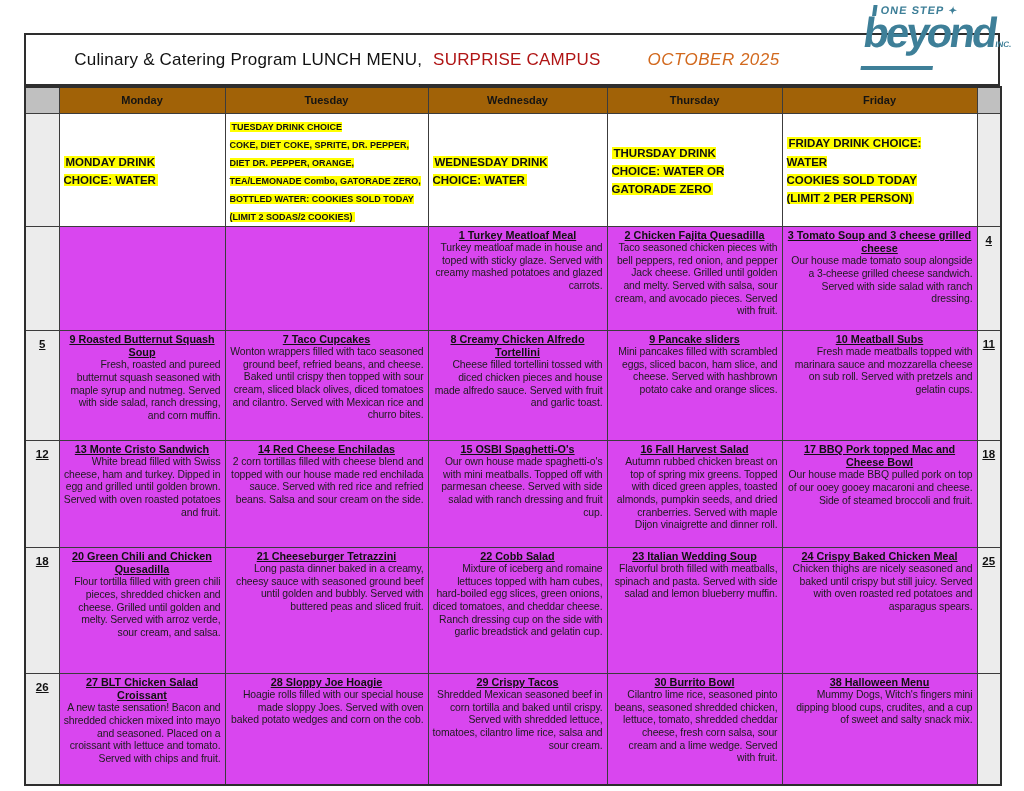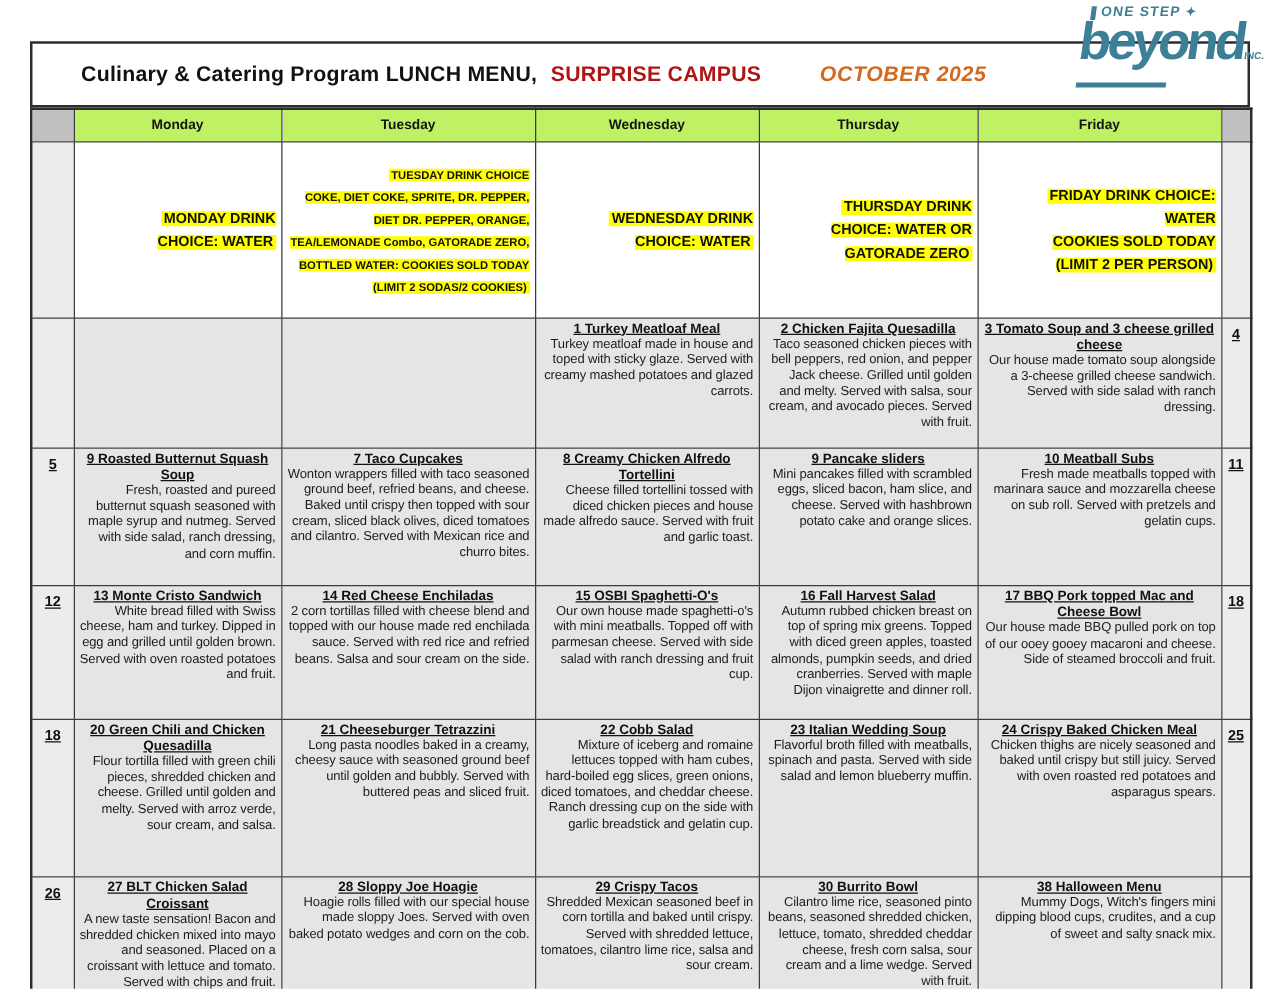--- a/index.html
+++ b/index.html
@@ -6,49 +6,49 @@
   body { background:#ffffff; font-family:"Liberation Sans", sans-serif; }
   .page { position:relative; width:1024px; height:791px; background:#ffffff; overflow:hidden; }
 
   
   .title-band {
     position:absolute; left:24px; top:33px; width:976px; height:53px;
     border:2px solid #2e2e2e;
     display:flex; align-items:center; justify-content:center;
     padding-right:170px;
   }
-  .title-text { font-size:17px; font-weight:bold; color:#111; letter-spacing:0.2px; white-space:nowrap;text-align:right; }
+  .title-text { font-size:17px; font-weight:normal; color:#111; letter-spacing:0.2px; white-space:nowrap;text-align:right; }
   .title-campus { color:#b01515; margin-left:6px; }
   .title-month { color:#d2691e; font-style:italic; margin-left:42px; letter-spacing:0.5px; }
 
   
   .logo { position:absolute; top:5px; right:12px; color:#3e7f98; transform:skewX(-8deg); z-index:5; text-align:left; }
   .logo-top { font-size:11px; font-weight:bold; letter-spacing:1px; border-left:4px solid #3e7f98; padding-left:4px; line-height:11px; margin-left:6px; }
   .sparkle { font-size:10px; margin-left:4px; }
   .logo-main { font-size:42px; font-weight:bold; letter-spacing:-3px; line-height:40px; margin-top:-3px; }
   .logo-inc { font-size:8px; font-weight:bold; letter-spacing:0; margin-left:2px; }
   .logo-underline { width:72px; height:4px; background:#3e7f98; margin-top:1px; margin-left:2px; }
 
   
   table.menu-table {
     position:absolute; left:24px; top:86px; width:976px;
     border-collapse:collapse; table-layout:fixed;
     border:2px solid #2e2e2e;
   }
   td, th { border:1px solid #3c3c3c; overflow:hidden; }
-  th.day-header { background:#bef264; font-size:11px; font-weight:bold; color:#141414; height:26px; text-align:center; }
+  th.day-header { background:#a16207; font-size:11px; font-weight:bold; color:#141414; height:26px; text-align:center; }
   th.corner { background:#c0c0c0; }
   td.edge-cell { background:#ececec; vertical-align:top; text-align:center; padding-top:3px; }
   .edge-date { font-size:11.5px; font-weight:bold; text-decoration:underline; color:#111; }
 
-  td.drink-cell { height:80px; vertical-align:middle; text-align:right; padding:16px 4px; }
+  td.drink-cell { height:80px; vertical-align:middle; text-align:left; padding:2px 4px; }
   .hl { background:#ffff00; color:#111; font-weight:bold; font-size:11.5px; line-height:1.4; white-space:pre-line; padding:0 2px; }
   .hl.small { font-size:9px; line-height:1.45; }
 
-  td.menu-cell { background:#e5e5e5; vertical-align:top; text-align:center; padding:2px 4px 2px 4px; }
+  td.menu-cell { background:#d946ef; vertical-align:top; text-align:center; padding:2px 4px 2px 4px; }
   .item-title { font-size:10.8px; font-weight:bold; text-decoration:underline; color:#111; line-height:1.22; }
   .item-desc { font-size:10.4px; color:#1c1c1c; line-height:1.22; letter-spacing:-0.1px;text-align:right; }
   tr.wk1 td { height:104px; }
   tr.wk2 td { height:110px; }
   tr.wk3 td { height:107px; }
   tr.wk4 td { height:126px; }
   tr.wk5 td { height:112px; }
 </style>
 </head>
 <body>
@@ -189,21 +189,21 @@
     </tr>
 
     <tr class="wk4">
       <td class="edge-cell"><span class="edge-date">18</span></td>
       <td class="menu-cell">
             <div class="item-title">20 Green Chili and Chicken Quesadilla</div>
             <div class="item-desc">Flour tortilla filled with green chili pieces, shredded chicken and cheese. Grilled until golden and melty. Served with arroz verde, sour cream, and salsa.</div>
           </td>
       <td class="menu-cell">
             <div class="item-title">21 Cheeseburger Tetrazzini</div>
-            <div class="item-desc">Long pasta noodles baked in a creamy, cheesy sauce with seasoned ground beef until golden and bubbly. Served with buttered peas and sliced fruit.</div>
+            <div class="item-desc">Long pasta dinner baked in a creamy, cheesy sauce with seasoned ground beef until golden and bubbly. Served with buttered peas and sliced fruit.</div>
           </td>
       <td class="menu-cell">
             <div class="item-title">22 Cobb Salad</div>
             <div class="item-desc">Mixture of iceberg and romaine lettuces topped with ham cubes, hard-boiled egg slices, green onions, diced tomatoes, and cheddar cheese. Ranch dressing cup on the side with garlic breadstick and gelatin cup.</div>
           </td>
       <td class="menu-cell">
             <div class="item-title">23 Italian Wedding Soup</div>
             <div class="item-desc">Flavorful broth filled with meatballs, spinach and pasta. Served with side salad and lemon blueberry muffin.</div>
           </td>
       <td class="menu-cell">

